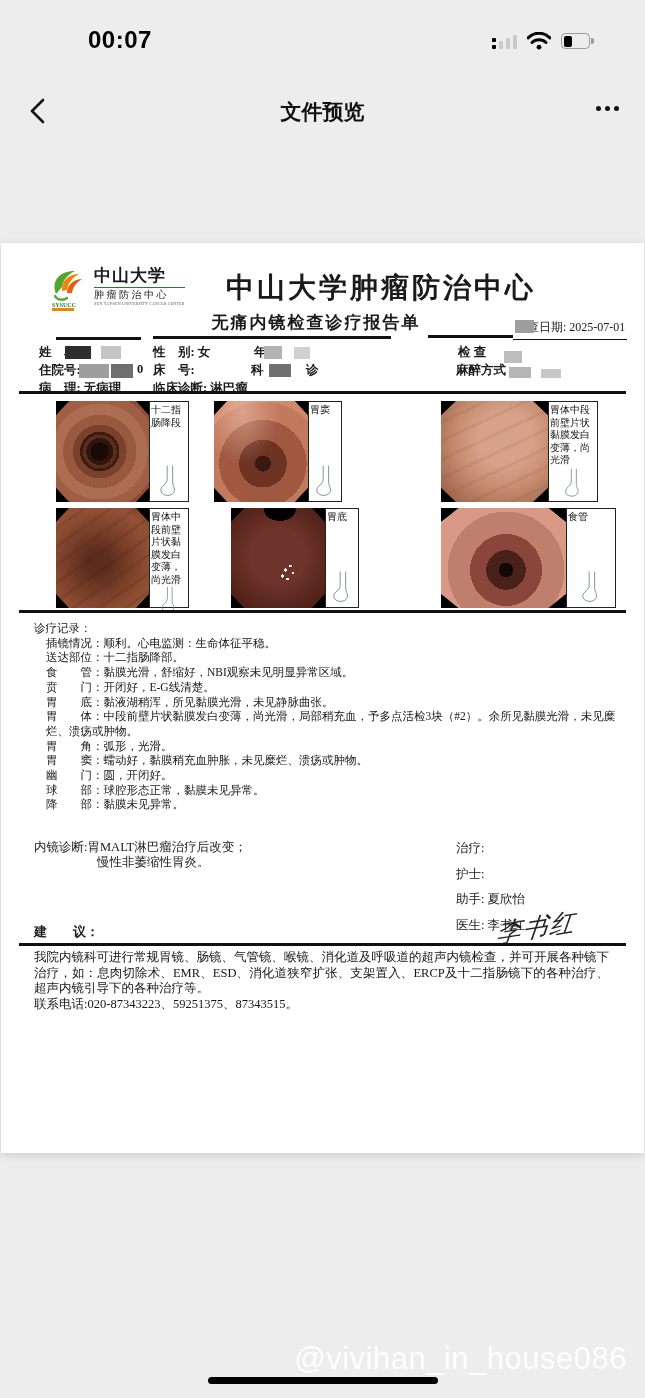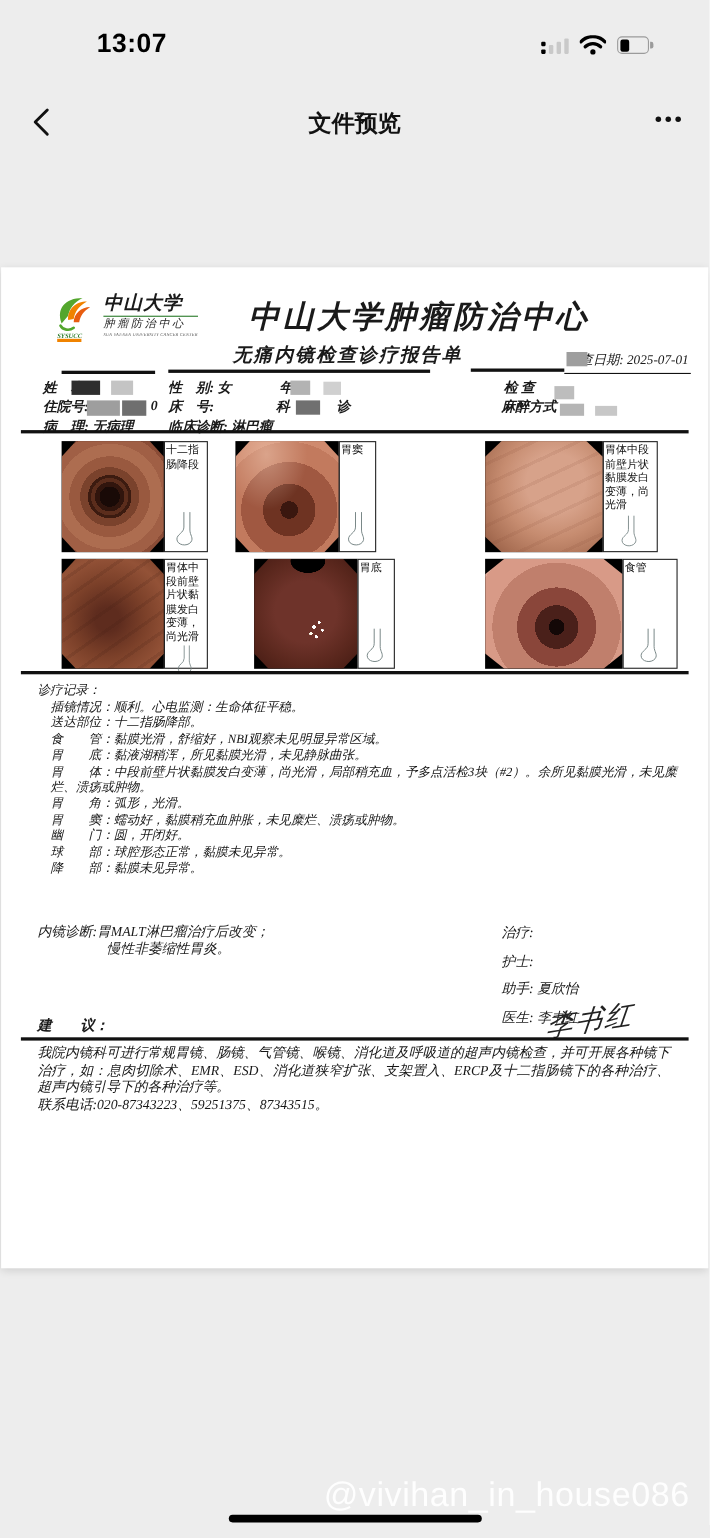--- a/index.html
+++ b/index.html
@@ -20,21 +20,21 @@
 
   
   .nav-bar{position:absolute;top:86px;left:0;right:0;height:54px;}
   .back{position:absolute;left:20px;top:8px;width:36px;height:36px;background:none;border:none;padding:0;cursor:pointer;}
   .nav-title{position:absolute;left:0;right:0;top:12px;text-align:center;font-size:21px;font-weight:600;color:#111;font-family:Liberation Mono, monospace;}
   .more{position:absolute;right:22px;top:16px;background:none;border:none;display:flex;gap:4px;cursor:pointer;padding:4px;}
   .more i{width:5px;height:5px;border-radius:50%;background:#111;display:block;}
 
   
   .page{position:absolute;left:1px;top:243px;width:643px;height:910px;background:#fff;box-shadow:0 2px 8px rgba(0,0,0,.14);font-family:"Liberation Serif","DejaVu Serif",serif;color:#1a1a1a;}
-  .abs{position:absolute;font-style:italic;}
+  .abs{position:absolute;}
 
   .logo{left:48px;top:24px;display:flex;gap:5px;align-items:flex-start;}
   .logo-text{display:flex;flex-direction:column;line-height:1;}
   .logo-cn1{font-size:17px;font-weight:700;letter-spacing:1px;}
   .logo-cn2{font-size:10px;letter-spacing:2.5px;margin-top:3px;color:#222;border-top:1px solid #2a7a2a;padding-top:2px;}
   .logo-en{font-size:4px;color:#555;margin-top:2px;letter-spacing:.2px;}
 
   .hospital{left:160px;top:26px;width:440px;text-align:center;font-size:28px;font-weight:700;letter-spacing:3px;}
   .report-title{left:150px;top:68px;width:330px;text-align:center;font-size:17px;font-weight:600;letter-spacing:2px;}
   .hline{position:absolute;height:2.5px;background:#111;}
@@ -78,21 +78,21 @@
   
   .watermark{position:absolute;right:18px;top:1341px;font-size:31px;font-weight:300;color:rgba(255,255,255,.92);letter-spacing:.5px;}
   .home-indicator{position:absolute;left:208px;top:1377px;width:230px;height:7px;border-radius:4px;background:#000;}
 </style>
 </head>
 <body>
 
 <div class="screen">
 
   <div class="status-bar">
-    <span class="time">13:07</span>
+    <span class="time">00:07</span>
     <div class="status-icons">
       <div class="sig">
         <span class="dots">
             <i></i>
             <i></i>
           </span>
         <span class="bar" style="height:8px"></span>
         <span class="bar" style="height:11px"></span>
         <span class="bar" style="height:14px"></span>
       </div>
@@ -249,20 +249,21 @@
       </div>
     </div>
 
     <i class="rule" style="top:367px"></i>
 
     <div class="abs record">
       <div>诊疗记录：</div>
       <div class="item">插镜情况：顺利。心电监测：生命体征平稳。</div>
       <div class="item">送达部位：十二指肠降部。</div>
       <div class="item">食　　管：黏膜光滑，舒缩好，NBI观察未见明显异常区域。</div>
+      <div class="item">贲　　门：开闭好，E-G线清楚。</div>
       <div class="item">胃　　底：黏液湖稍浑，所见黏膜光滑，未见静脉曲张。</div>
       <div class="item">胃　　体：中段前壁片状黏膜发白变薄，尚光滑，局部稍充血，予多点活检3块（#2）。余所见黏膜光滑，未见糜烂、溃疡或肿物。</div>
       <div class="item">胃　　角：弧形，光滑。</div>
       <div class="item">胃　　窦：蠕动好，黏膜稍充血肿胀，未见糜烂、溃疡或肿物。</div>
       <div class="item">幽　　门：圆，开闭好。</div>
       <div class="item">球　　部：球腔形态正常，黏膜未见异常。</div>
       <div class="item">降　　部：黏膜未见异常。</div>
     </div>
 
     <div class="abs diag">

